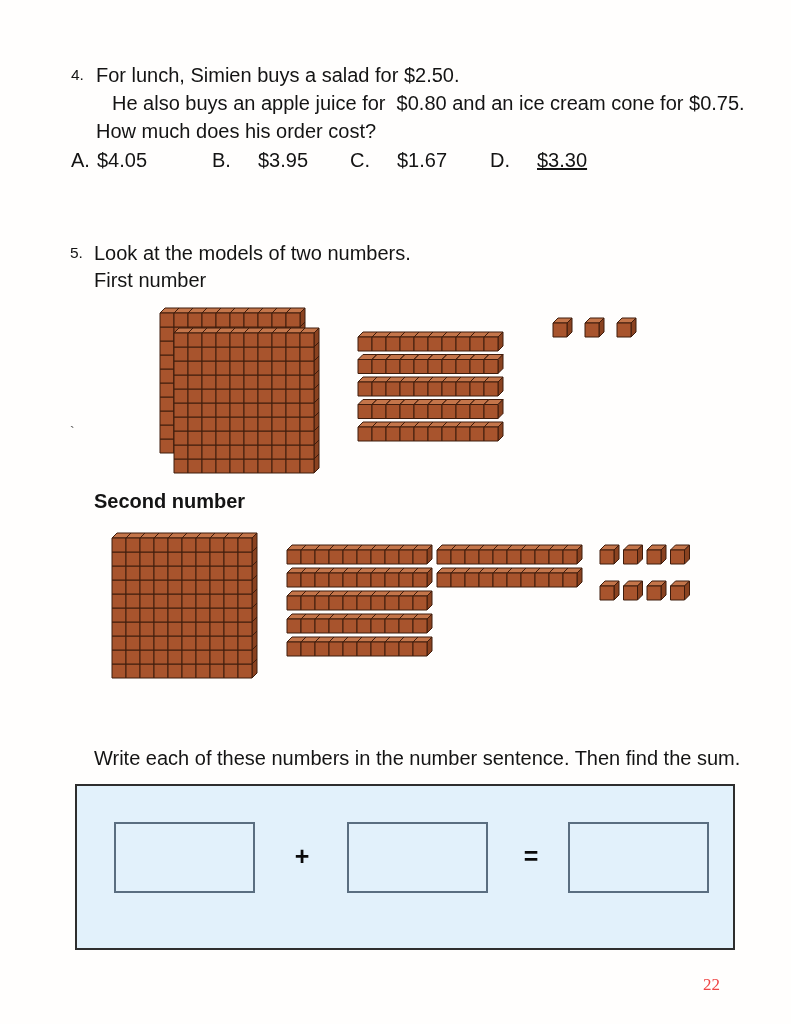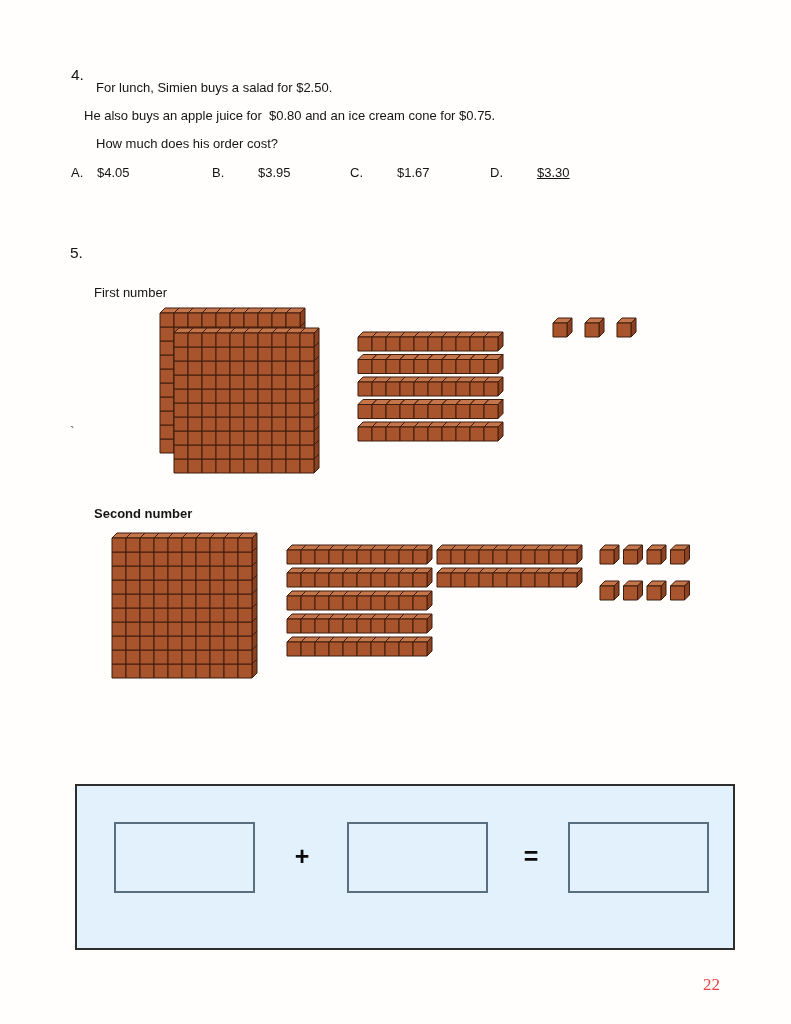--- a/index.html
+++ b/index.html
@@ -2,21 +2,21 @@
 <html><head>
 <meta charset="utf-8">
 <style>
   html,body{margin:0;padding:0;background:#ffffff;}
   .page{
     position:relative;width:791px;height:1024px;background:#fffefd;
     font-family:"Liberation Sans","DejaVu Sans",sans-serif;color:#141414;
     overflow:hidden;
   }
   .abs{position:absolute;}
-  .t{font-size:13px;line-height:19px;white-space:pre;margin-top:12px;}
+  .t{font-size:20px;line-height:19px;white-space:pre;}
   .qnum{font-size:15.5px;}
   .header{font-size:21px;white-space:pre;color:#101010;}
   .panel{
     position:absolute;left:75px;top:784px;width:660px;height:166px;
     border:2px solid #2e2e2e;box-sizing:border-box;
   }
   .ansbox{
     position:absolute;width:141px;height:71px;box-sizing:border-box;
     border:2px solid #5a6e80;background:transparent;
   }
@@ -28,36 +28,37 @@
   .stray{font-size:14px;color:#555;}
   svg{display:block;}
 </style>
 </head>
 <body>
 
 <div class="page">
 
   <div class="abs qnum" style="left:71px;top:66px;">4.</div>
   <div class="abs t" style="left:96px;top:66px;">For lunch, Simien buys a salad for $2.50.</div>
-  <div class="abs t" style="left:84px;top:94px;">He also buys an apple juice for  $0.80 and an ice cream cone for $0.75.</div>
+  <div class="abs t" style="left:112px;top:94px;">He also buys an apple juice for  $0.80 and an ice cream cone for $0.75.</div>
   <div class="abs t" style="left:96px;top:122px;">How much does his order cost?</div>
 
   <div class="abs" style="left:0;top:151px;width:791px;height:20px;">
     <span class="abs t" style="left:71px;">A.</span>
     <span class="abs t" style="left:97px;text-align:right;">$4.05</span>
     <span class="abs t" style="left:212px;">B.</span>
     <span class="abs t" style="left:258px;">$3.95</span>
     <span class="abs t" style="left:350px;">C.</span>
     <span class="abs t" style="left:397px;">$1.67</span>
     <span class="abs t" style="left:490px;">D.</span>
     <span class="abs t" style="left:537px;text-decoration:underline;">$3.30</span>
   </div>
 
 
   <div class="abs qnum" style="left:70px;top:244px;">5.</div>
+  <div class="abs t" style="left:94px;top:244px;">Look at the models of two numbers.</div>
   <div class="abs t" style="left:94px;top:271px;">First number</div>
 
   <svg class="abs" style="left:60px;top:295px;" width="660" height="200" id="model-first">
       <polygon points="100,144 105,139 119,139 114,144" fill="#c4754a" stroke="#3f1c0c" stroke-width="1"></polygon>
       <polygon points="114,144 119,139 119,153 114,158" fill="#8a4220" stroke="#3f1c0c" stroke-width="1"></polygon>
       <polygon points="100,144 114,144 114,158 100,158" fill="#a8542d" stroke="#3f1c0c" stroke-width="1"></polygon>
       <polygon points="114,144 119,139 133,139 128,144" fill="#c4754a" stroke="#3f1c0c" stroke-width="1"></polygon>
       <polygon points="128,144 133,139 133,153 128,158" fill="#8a4220" stroke="#3f1c0c" stroke-width="1"></polygon>
       <polygon points="114,144 128,144 128,158 114,158" fill="#a8542d" stroke="#3f1c0c" stroke-width="1"></polygon>
       <polygon points="128,144 133,139 147,139 142,144" fill="#c4754a" stroke="#3f1c0c" stroke-width="1"></polygon>
@@ -1349,20 +1350,21 @@
       <polygon points="577.5,71 582.5,66 582.5,80 577.5,85" fill="#8a4220" stroke="#3f1c0c" stroke-width="1"></polygon>
       <polygon points="563.5,71 577.5,71 577.5,85 563.5,85" fill="#a8542d" stroke="#3f1c0c" stroke-width="1"></polygon>
       <polygon points="587,71 592,66 606,66 601,71" fill="#c4754a" stroke="#3f1c0c" stroke-width="1"></polygon>
       <polygon points="601,71 606,66 606,80 601,85" fill="#8a4220" stroke="#3f1c0c" stroke-width="1"></polygon>
       <polygon points="587,71 601,71 601,85 587,85" fill="#a8542d" stroke="#3f1c0c" stroke-width="1"></polygon>
       <polygon points="610.5,71 615.5,66 629.5,66 624.5,71" fill="#c4754a" stroke="#3f1c0c" stroke-width="1"></polygon>
       <polygon points="624.5,71 629.5,66 629.5,80 624.5,85" fill="#8a4220" stroke="#3f1c0c" stroke-width="1"></polygon>
       <polygon points="610.5,71 624.5,71 624.5,85 610.5,85" fill="#a8542d" stroke="#3f1c0c" stroke-width="1"></polygon>
     </svg>
 
+  <div class="abs t" style="left:94px;top:749px;">Write each of these numbers in the number sentence. Then find the sum.</div>
 
   <div class="panel" id="sentence-panel" style="background: rgb(226, 241, 251);">
     <div class="ansbox" style="left:37px;top:36px;"></div>
     <span class="op" style="left:212px;top:56px;">+</span>
     <div class="ansbox" style="left:270px;top:36px;"></div>
     <span class="op" style="left:441px;top:56px;">=</span>
     <div class="ansbox" style="left:491px;top:36px;"></div>
   </div>
 
   <div class="abs pageno" style="left:703px;top:975px;">22</div>

